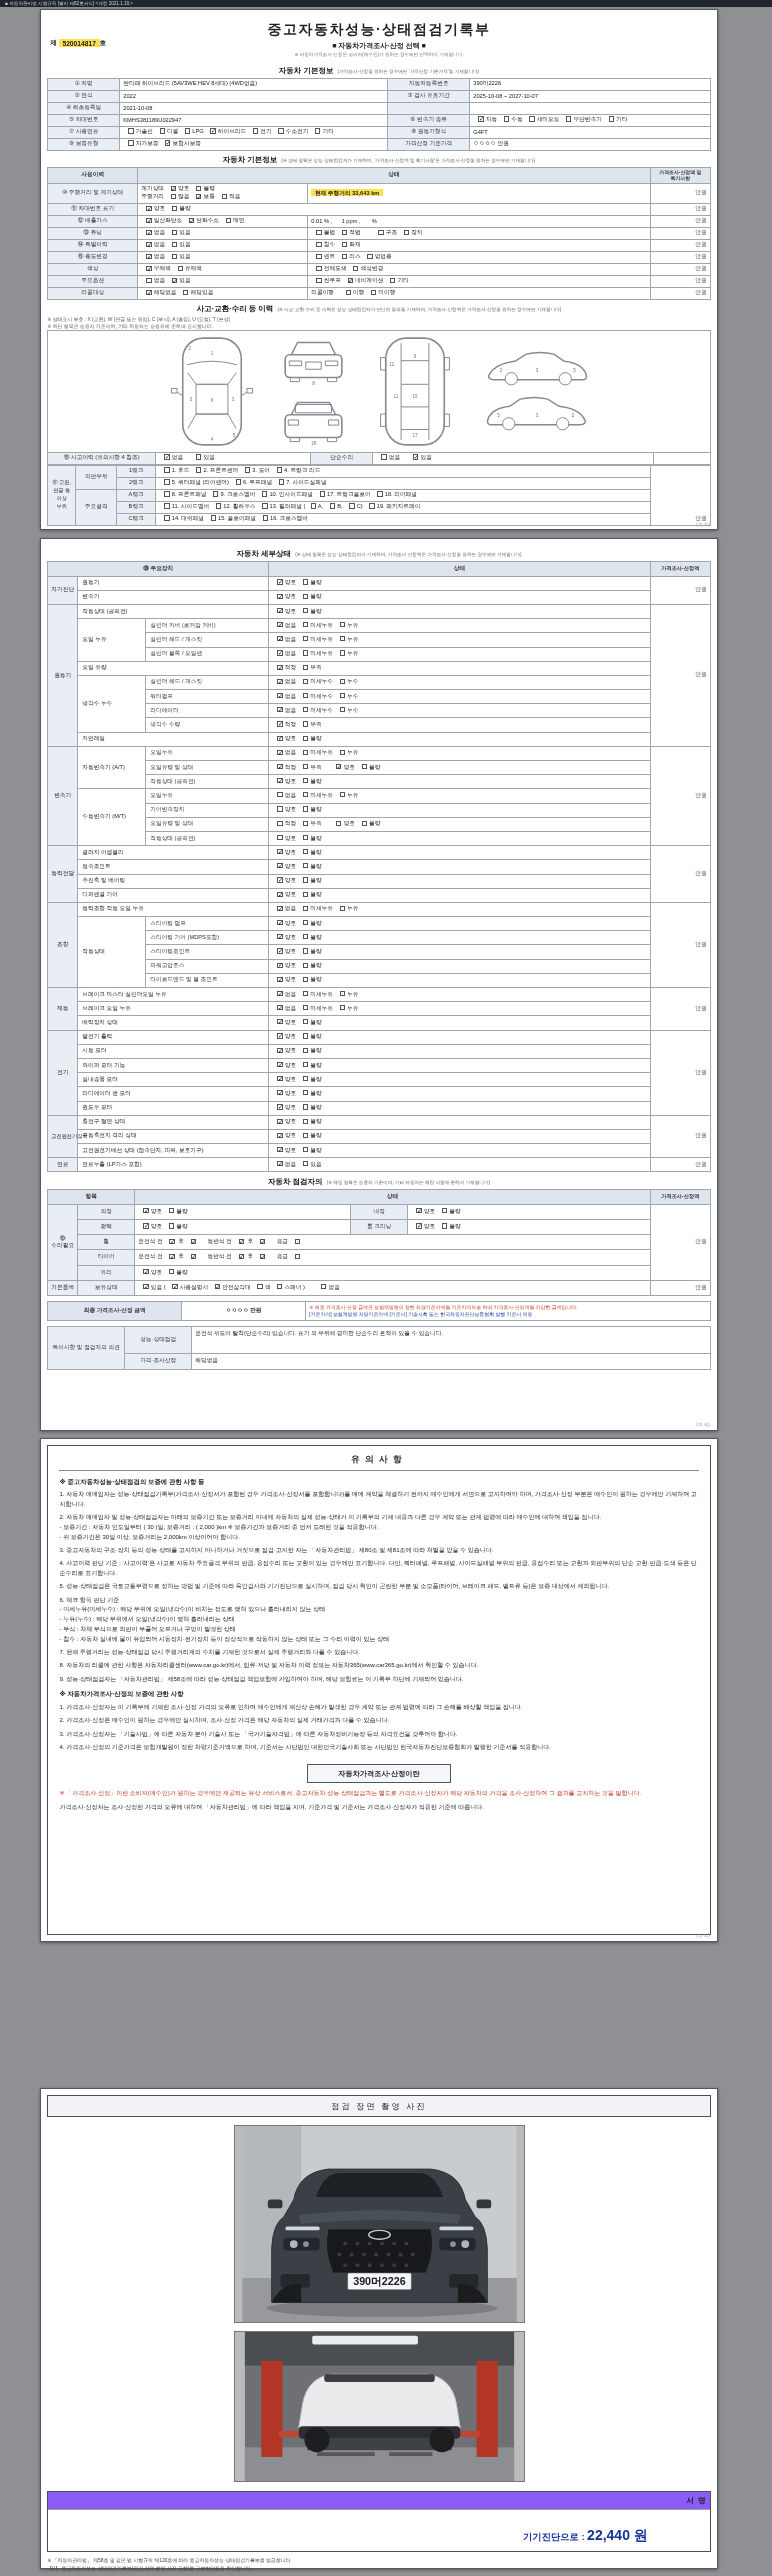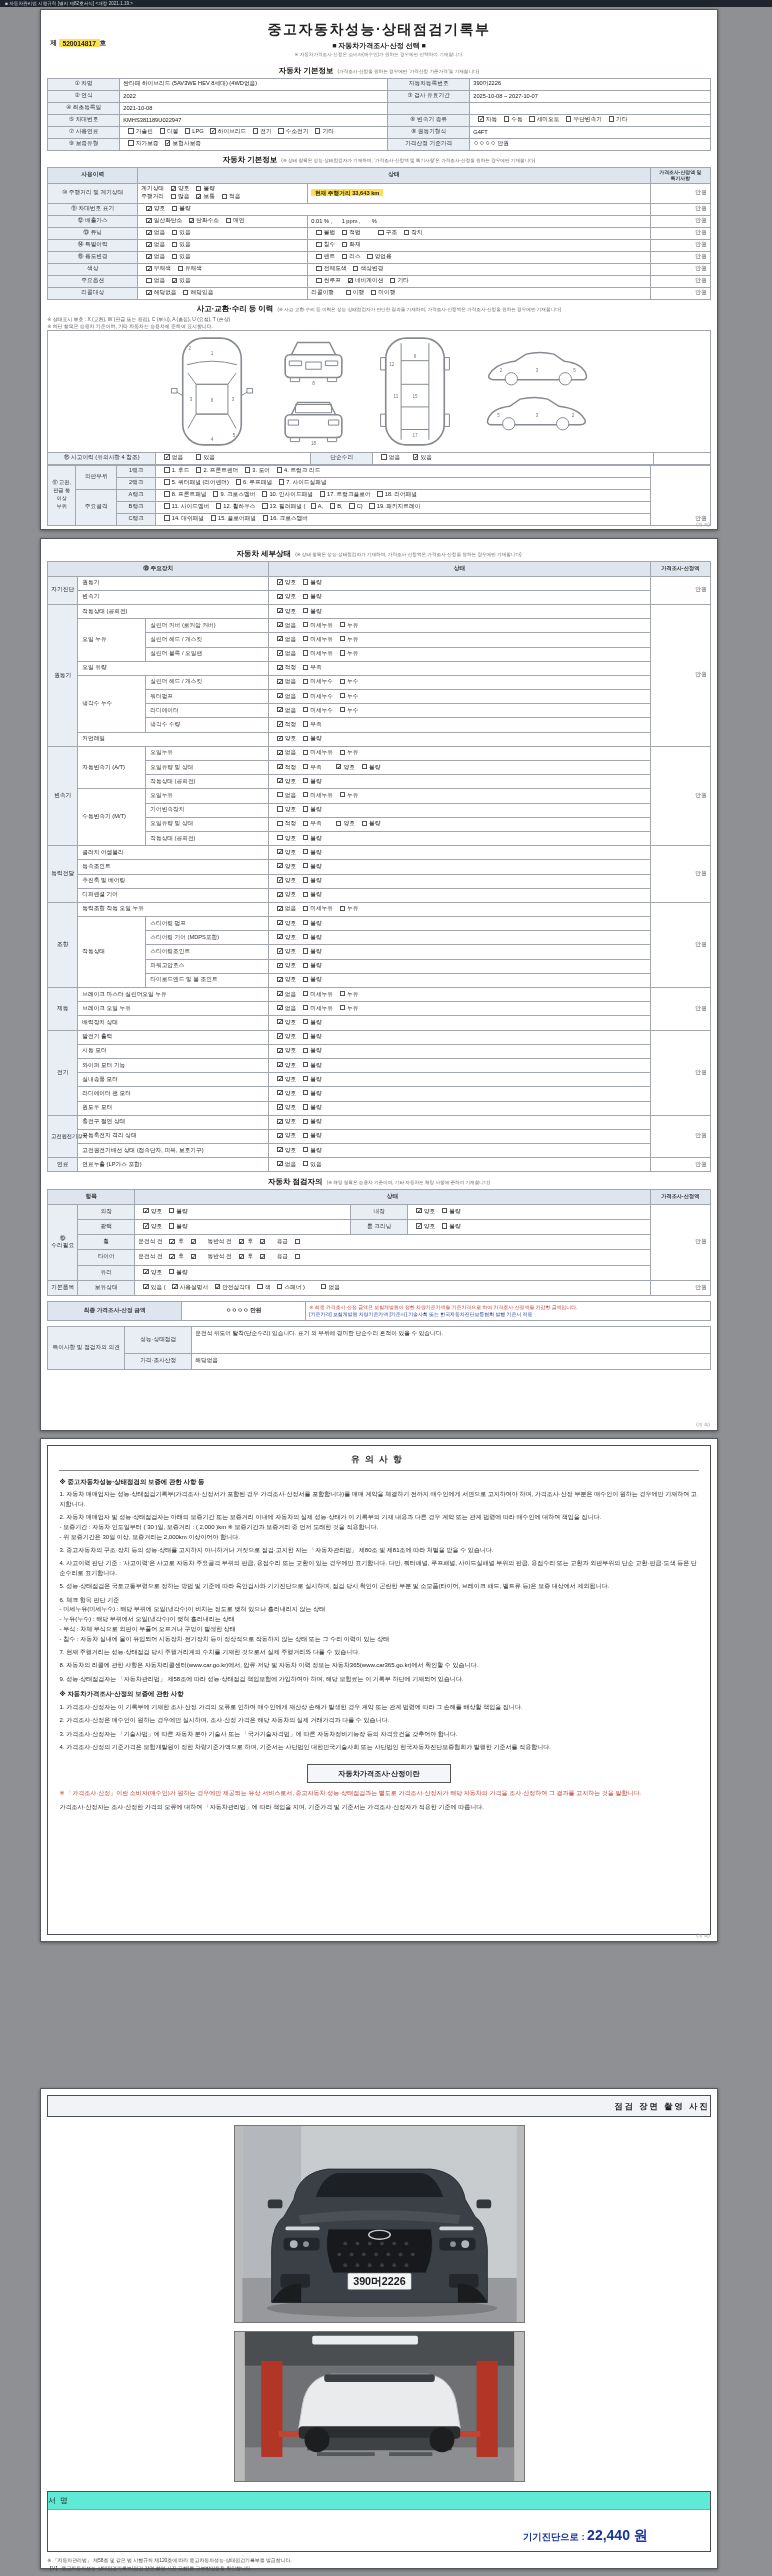--- a/index.html
+++ b/index.html
@@ -44,25 +44,25 @@
 .dn{font-size:9px;fill:#777;text-anchor:middle}
 .dia path,.dia rect,.dia line,.dia circle{vector-effect:non-scaling-stroke}
 
 .notice-box{border:0.8px solid #4c4f54;height:100%;padding:8.2px 11.3px;position:relative}
 .notice-title{text-align:center;font-size:8.8px;font-weight:bold;letter-spacing:5.2px;border-bottom:0.5px solid #888;padding-bottom:4.1px;margin-bottom:6.2px}
 .nsec{font-weight:bold;font-size:6.4px;margin:6.2px 0 3.1px}
 .ni{font-size:6px;line-height:1.62;margin:3.6px 0;color:#222}
 .nbox{border:0.8px solid #555;display:block;width:144px;margin:11.3px auto 5.2px;text-align:center;font-weight:bold;font-size:7.2px;padding:3.6px 0;background:#f4f6f9}
 .nfin{font-size:6px;line-height:1.7;margin-top:3.1px}
 
-.photo-head{border:0.8px solid #4c4f54;background:#f1f3f6;text-align:right;font-weight:bold;font-size:8.2px;letter-spacing:2.1px;padding:4.6px 0}
+.photo-head{border:0.8px solid #4c4f54;background:#f1f3f6;text-align:center;font-weight:normal;font-size:8.2px;letter-spacing:2.1px;padding:4.6px 0}
 .photo-wrap{text-align:center;margin-top:7.2px}
 .photo-frame{display:inline-block;border:0.5px solid #777;line-height:0;background:#bbb}
 .signbox{border:0.8px solid #4c4f54;margin-top:8.2px;position:relative;height:61px}
-.sign-title{text-align:left;font-weight:normal;font-size:7.7px;letter-spacing:4.1px;border-bottom:0.5px solid #9aa0a8;background:#5eead4;padding:3.6px 0}
+.sign-title{text-align:right;font-weight:bold;font-size:7.7px;letter-spacing:4.1px;border-bottom:0.5px solid #9aa0a8;background:#8b5cf6;padding:3.6px 0}
 .fee{position:absolute;right:62px;bottom:6.2px;font-size:9.3px;font-weight:bold;color:#16339c}
 .fee .fee-val{font-size:14px}
 .foot{margin-top:5.2px;font-size:4.9px;color:#444;line-height:1.7}
 </style>
 </head>
 <body>
 
 <div class="topbar"><span>■ 자동차관리법 시행규칙 [별지 제82호서식] &lt;개정 2021.1.19.&gt;</span></div>
 
 <div class="page" id="p1">

